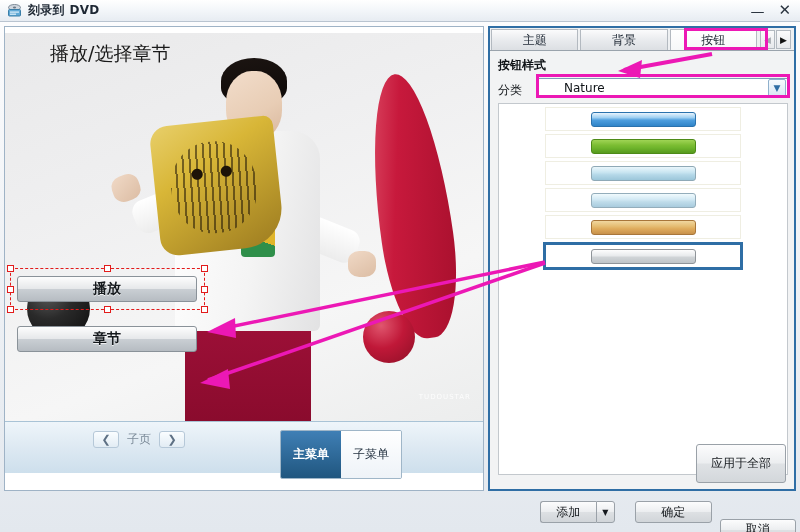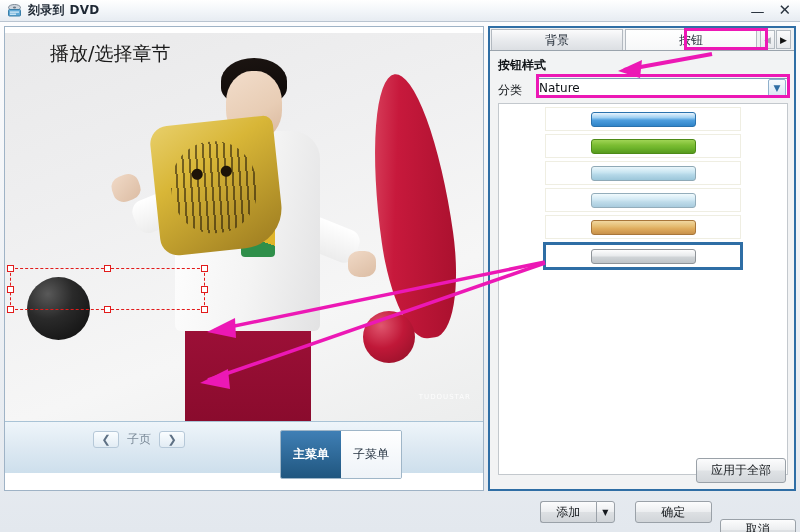--- a/index.html
+++ b/index.html
@@ -259,21 +259,21 @@
   }
   .cat-label {
     position:absolute; left:8px; top:31px;
     font-size:12px; color:#101418;
   }
   .combo {
     position:absolute; left:48px; top:27px; width:250px; height:20px;
     border:1px solid #7f9db9; background:#ffffff;
     display:flex; align-items:center;
   }
-  .combo-val { padding-left:0; font-size:12px; color:#101418; flex:1; }
+  .combo-val { padding-left:0; font-size:12px; color:#101418; flex:1;margin-left:25px; }
   .combo-arrow {
     width:18px; height:18px; margin-right:1px;
     background: linear-gradient(180deg,#f7fbfe 0%,#d9e8f5 100%);
     border:1px solid #8fb0cc; border-radius:2px;
     display:flex; align-items:center; justify-content:center;
     color:#2f6ea5; font-size:9px;
   }
 
   .style-list {
     position:absolute; left:8px; top:52px; width:290px; height:372px;
@@ -287,21 +287,21 @@
   }
   .style-item.selected {
     border:3px solid #2f6ea5; margin:3px 44px 0 44px; height:28px;
   }
   .style-swatch {
     width:105px; height:15px; border-radius:3px;
   }
 
   .apply-all {
     position:absolute; right:8px; bottom:6px;
-    padding:3px 14px; font-size:12px; color:#15191d;
+    padding:10px 14px; font-size:12px; color:#15191d;
     background: linear-gradient(180deg,#fcfcfd 0%,#eceef0 48%,#dfe2e5 52%,#d3d7db 100%);
     border:1px solid #9aa1a8; border-radius:3px;
   }
 
   
   .bottom-bar {
     position:absolute; left:488px; top:496px; width:308px; height:32px;
     display:flex; align-items:center; gap:8px; padding-left:4px;
   }
   .btn {
@@ -364,20 +364,22 @@
         <div class="body-shirt"></div>
         <div class="shirtlogo"></div>
         <div class="hair"></div>
         <div class="head"></div>
         <div class="scarf"></div>
         <div class="watermark">TUDOUSTAR</div>
       </div>
 
       <div class="menu-title">播放/选择章节</div>
 
+      <div class="menu-btn play">播放</div>
+      <div class="menu-btn chapter">章节</div>
 
       <div class="sel-box">
         <span class="handle" style="left:-4px;top:-4px"></span>
         <span class="handle" style="left:93px;top:-4px"></span>
         <span class="handle" style="right:-4px;top:-4px"></span>
         <span class="handle" style="left:-4px;top:17px"></span>
         <span class="handle" style="right:-4px;top:17px"></span>
         <span class="handle" style="left:-4px;bottom:-4px"></span>
         <span class="handle" style="left:93px;bottom:-4px"></span>
         <span class="handle" style="right:-4px;bottom:-4px"></span>
@@ -393,20 +395,21 @@
       <div class="menu-tabs">
         <span class="menu-tab active">主菜单</span>
         <span class="menu-tab">子菜单</span>
       </div>
     </div>
   </div>
 
   <div class="right-panel">
 
     <div class="tabs-row">
+      <span class="tabbtn">主题</span>
       <span class="tabbtn">背景</span>
       <span class="tabbtn active">按钮</span>
       <span class="tabnav">
         <span class="arw disabled">◀</span>
         <span class="arw enabled">▶</span>
       </span>
     </div>
 
     <div class="panel-body">
       <div class="style-label">按钮样式</div>

